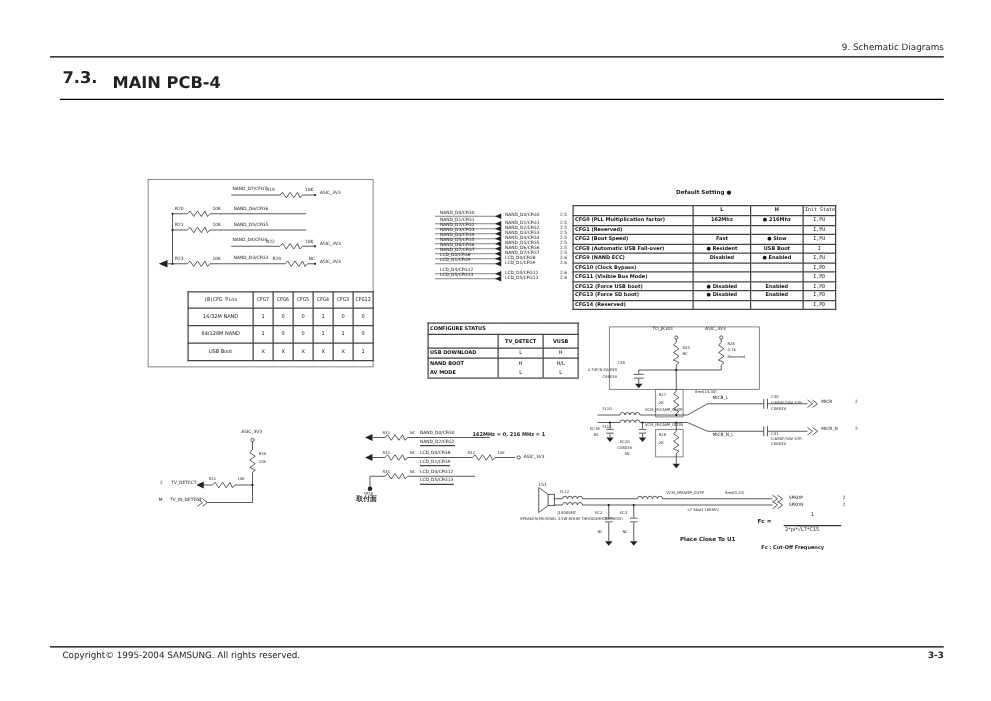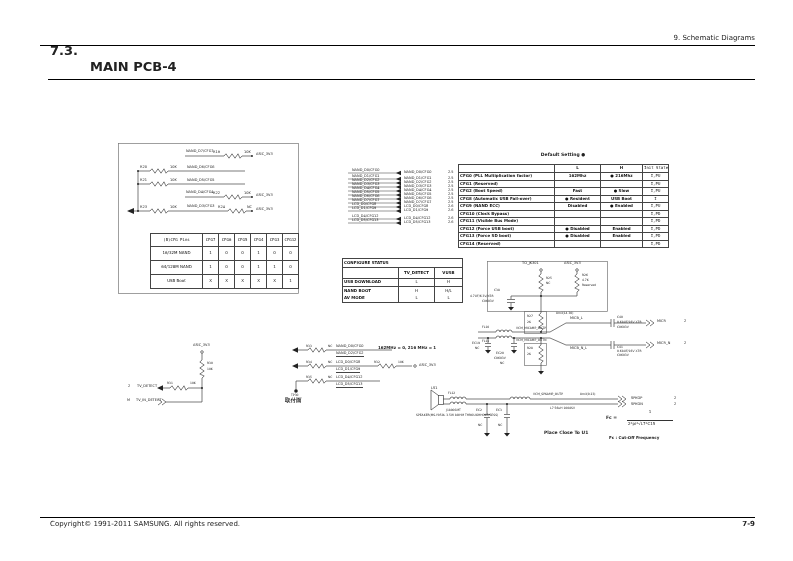--- a/index.html
+++ b/index.html
@@ -22,27 +22,27 @@
   svg.wires{position:absolute;left:0;top:0;}
 </style>
 </head>
 <body>
 
 <div class="page">
 
   <div class="lab t7" style="right:38px;top:35px;left:auto;">9.  Schematic  Diagrams</div>
   <div class="rule" style="left:40px;top:45px;width:715px;"></div>
 
-  <div class="lab t13 b" style="left:50px;top:44px;">7.3.</div>
+  <div class="lab t13 b" style="left:50px;top:56px;">7.3.</div>
   <div class="lab t13 b" style="left:90px;top:60px;">MAIN PCB-4</div>
   <div class="rule" style="left:48px;top:79px;width:707px;"></div>
 
   <div class="rule" style="left:40px;top:517px;width:715px;"></div>
-  <div class="lab t7" style="left:50px;top:521px;">Copyright© 1991-2011 SAMSUNG. All rights reserved.</div>
-  <div class="lab t7 b" style="right:38px;top:521px;left:auto;">7-9</div>
+  <div class="lab t7" style="left:50px;top:521px;">Copyright© 1995-2004 SAMSUNG. All rights reserved.</div>
+  <div class="lab t7 b" style="right:38px;top:521px;left:auto;">3-3</div>
 
   <svg class="wires" width="793" height="561" viewBox="0 0 793 561">
 
     <g stroke="#777" stroke-width="0.7" fill="none">
       <rect x="118.5" y="143.5" width="180" height="150"></rect>
       <rect x="487.5" y="261.5" width="120" height="50"></rect>
       <rect x="524.5" y="311.5" width="22" height="22"></rect>
       <rect x="524.5" y="343.5" width="22" height="22"></rect>
     </g>
 

